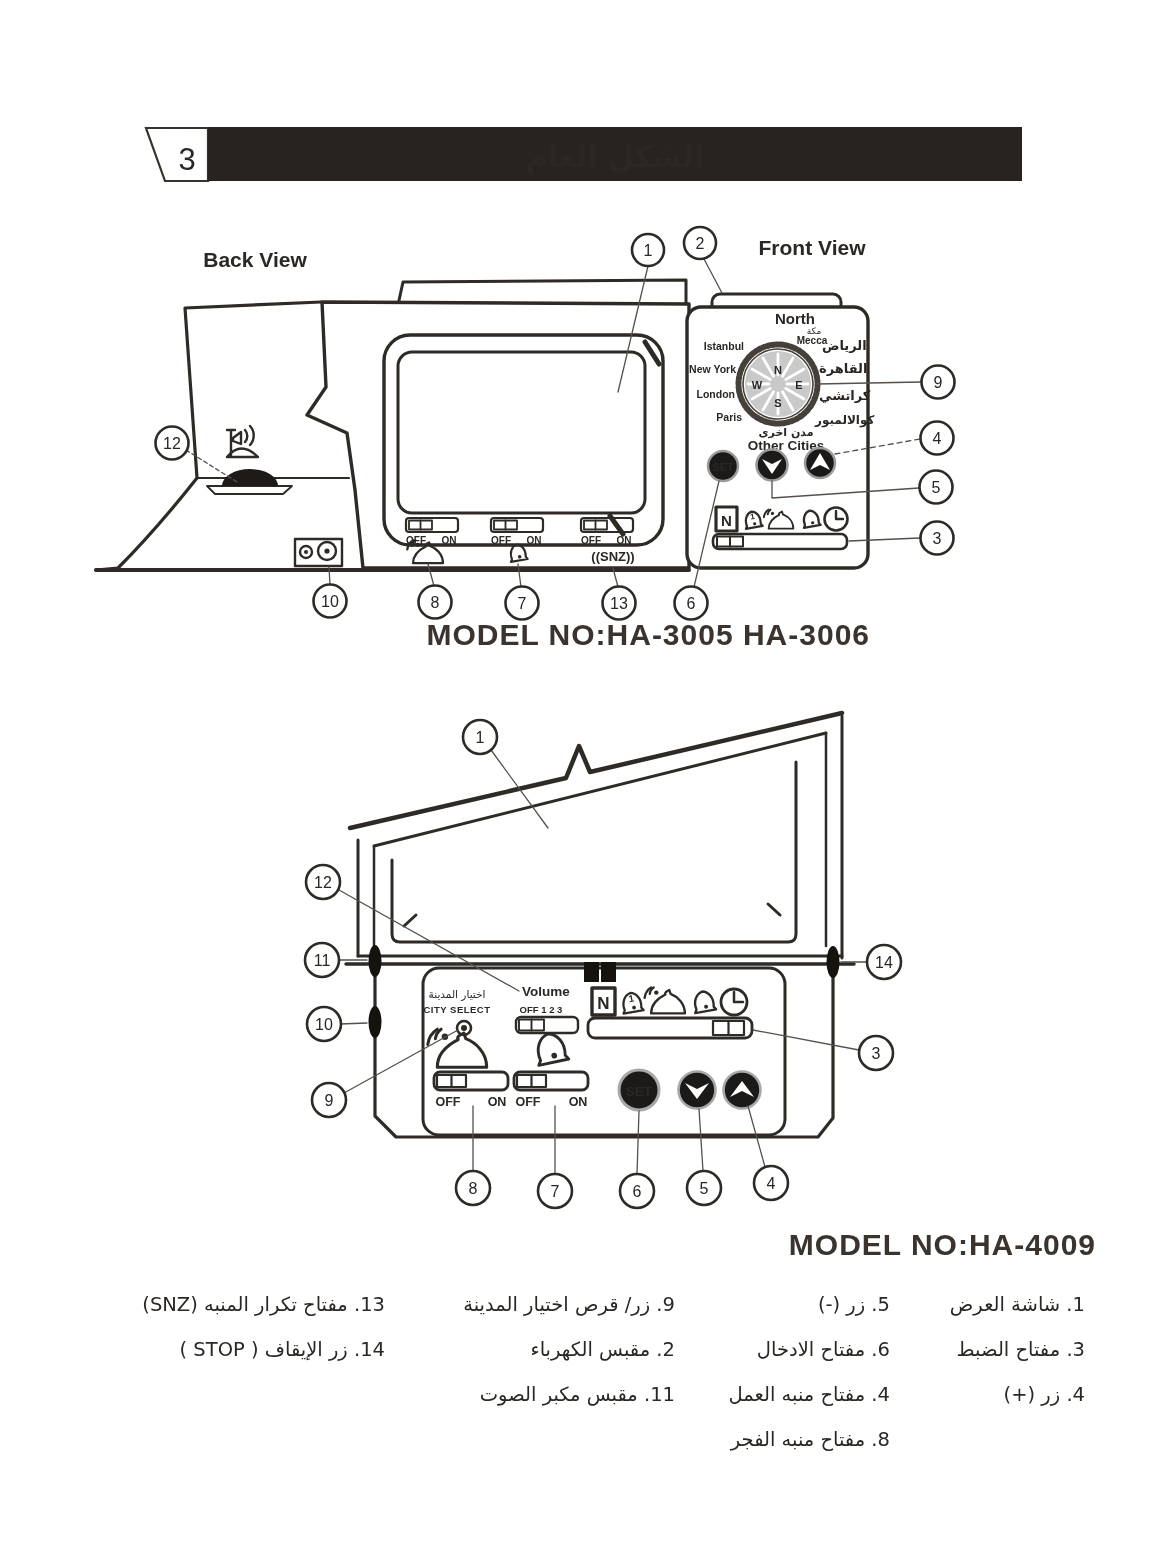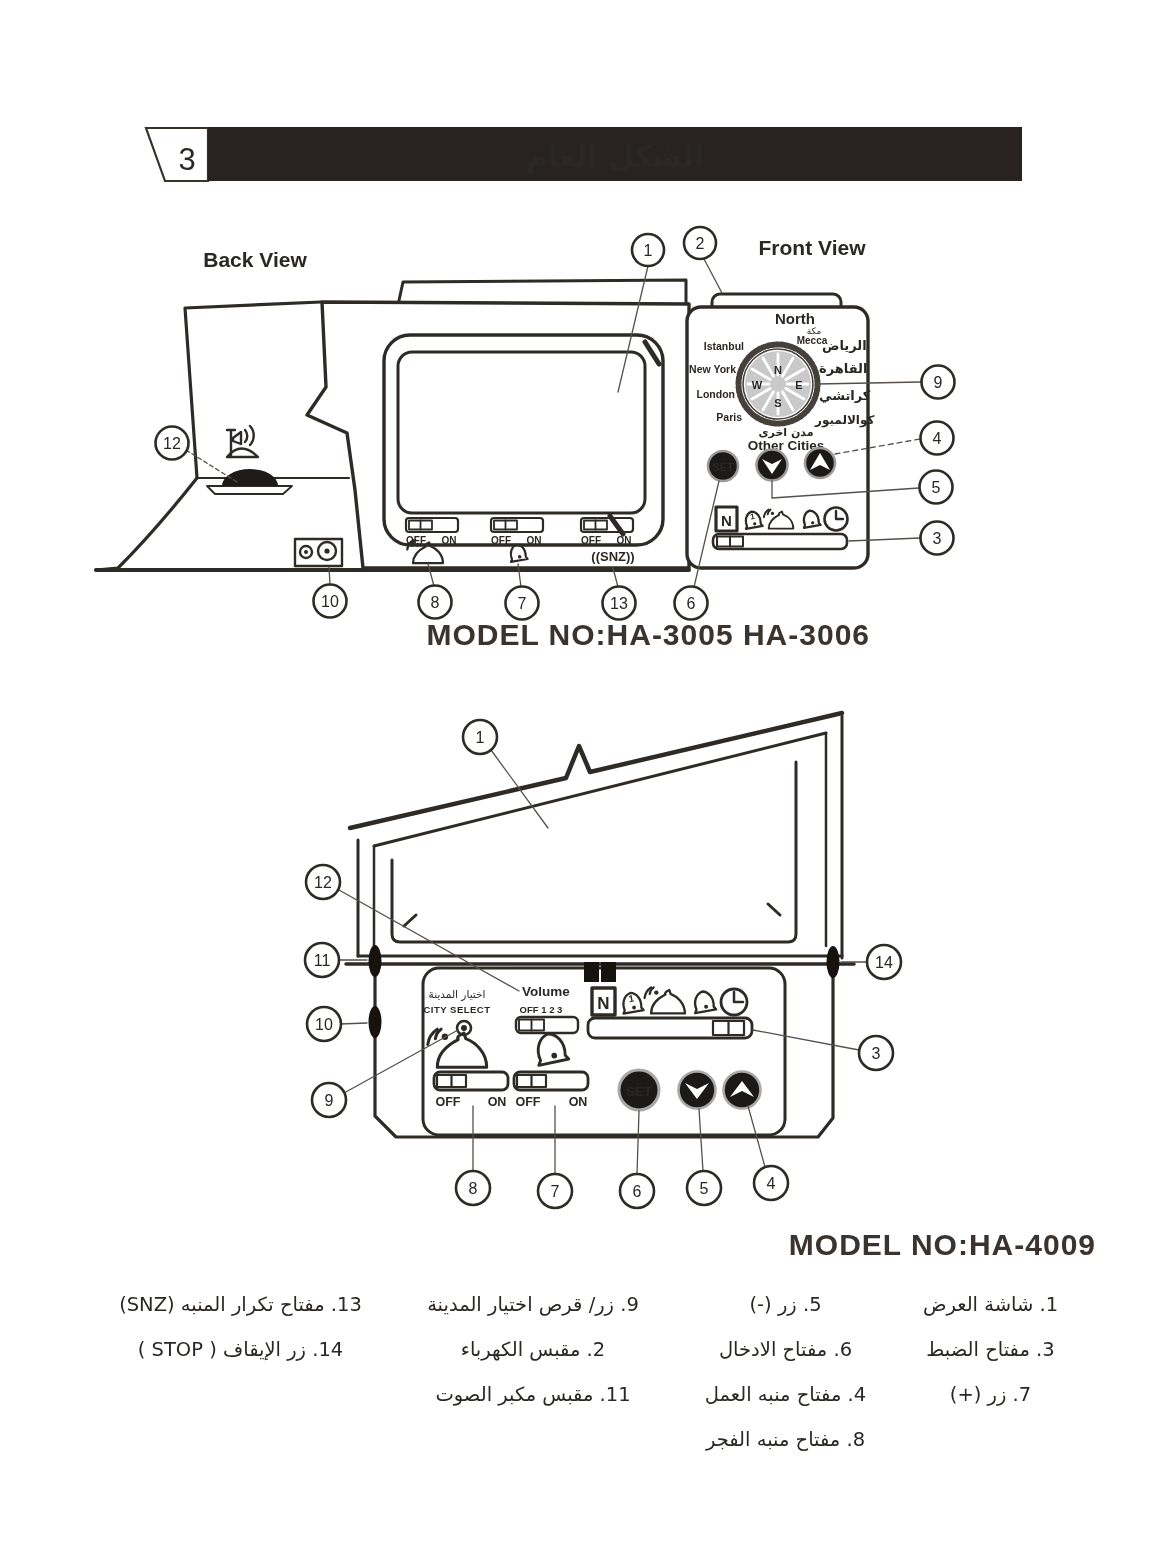--- a/index.html
+++ b/index.html
@@ -4,21 +4,21 @@
 <style>
   html,body{margin:0;padding:0;background:#fff;}
   #page{position:relative;width:1160px;height:1562px;background:#fff;overflow:hidden;
         font-family:"Liberation Sans",sans-serif;color:#2b2724;}
   .abs{position:absolute;}
   svg text{font-family:"Liberation Sans","DejaVu Sans",sans-serif;fill:#2b2724;}
   svg text.ar{font-family:"DejaVu Sans",sans-serif;}
   .caption{font-weight:bold;font-size:30px;letter-spacing:1px;color:#3a332e;text-align:right;}
   #parts{direction:rtl;display:grid;grid-template-columns:195px 215px 290px 295px;
          font-family:"DejaVu Sans",sans-serif;font-size:19.5px;color:#2b2724;}
-  #parts .cell{height:45px;line-height:45px;text-align:center;white-space:nowrap;padding-left:6px;}
+  #parts .cell{height:45px;line-height:45px;text-align:right;white-space:nowrap;padding-left:6px;}
 </style>
 </head>
 <body>
 
 <div id="page">
 
   <svg class="abs" style="left:0;top:118px;" width="1160" height="80" viewBox="0 0 1160 80">
     <path d="M146,10 L208,10 L208,63 L165,63 Z" fill="#fff" stroke="#38322d" stroke-width="2.2"></path>
     <text x="187" y="52" font-size="31" text-anchor="middle">3</text>
     <rect x="208" y="9" width="814" height="54" fill="#282320"></rect>
@@ -428,21 +428,21 @@
         </g>
     </g>
   </svg>
 
   <div class="abs caption" style="left:0;top:1228px;width:1080px;margin-left:16px;">MODEL NO:HA-4009</div>
 
   <div id="parts" class="abs" style="left:85px;top:1282px;width:1000px;">
     <div>
       <div class="cell">1. شاشة العرض</div>
       <div class="cell">3. مفتاح الضبط</div>
-      <div class="cell">7. زر (+)</div>
+      <div class="cell">4. زر (+)</div>
     </div>
     <div>
       <div class="cell">5. زر (-)</div>
       <div class="cell">6. مفتاح الادخال</div>
       <div class="cell">4. مفتاح منبه العمل</div>
       <div class="cell">8. مفتاح منبه الفجر</div>
     </div>
     <div>
       <div class="cell">9. زر/ قرص اختيار المدينة</div>
       <div class="cell">2. مقبس الكهرباء</div>

